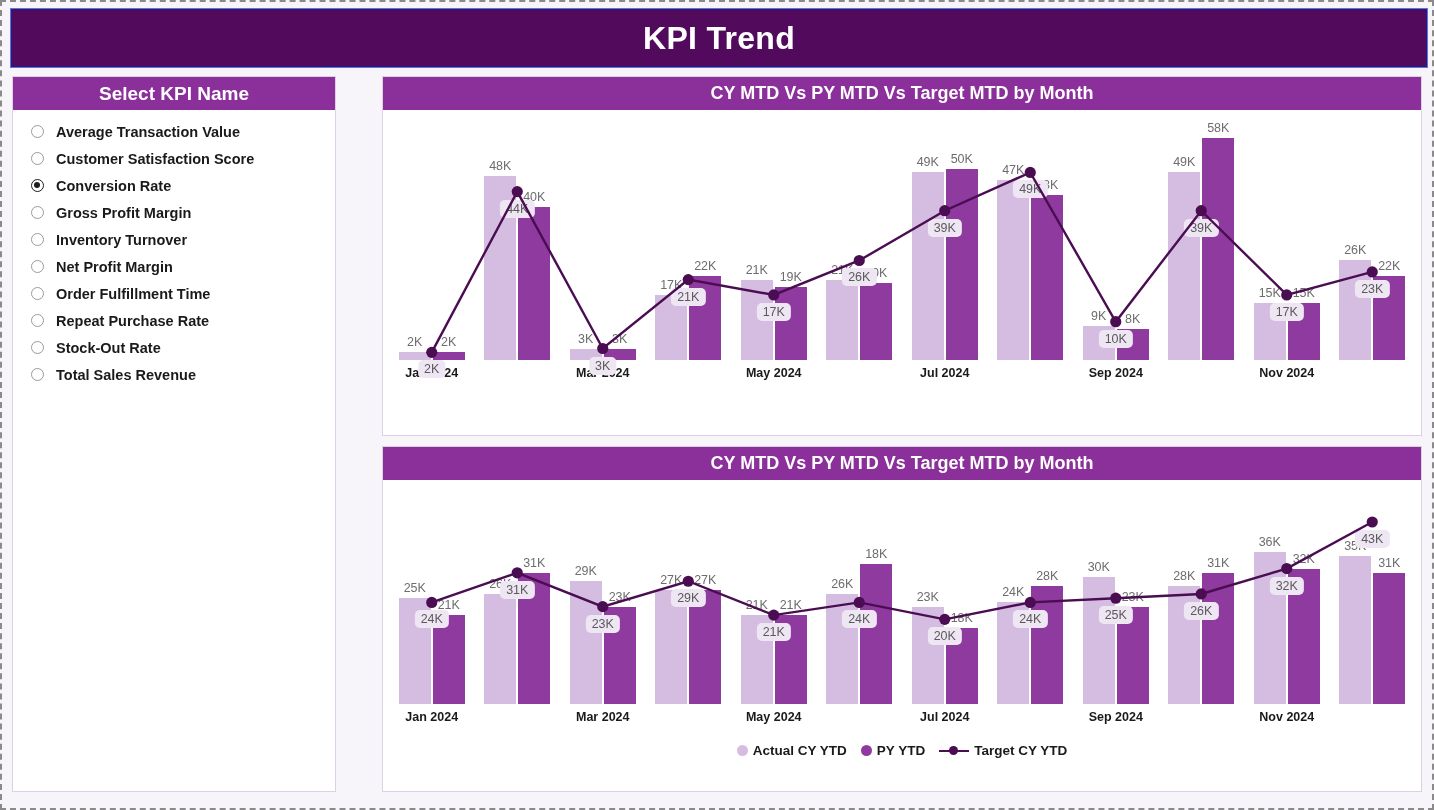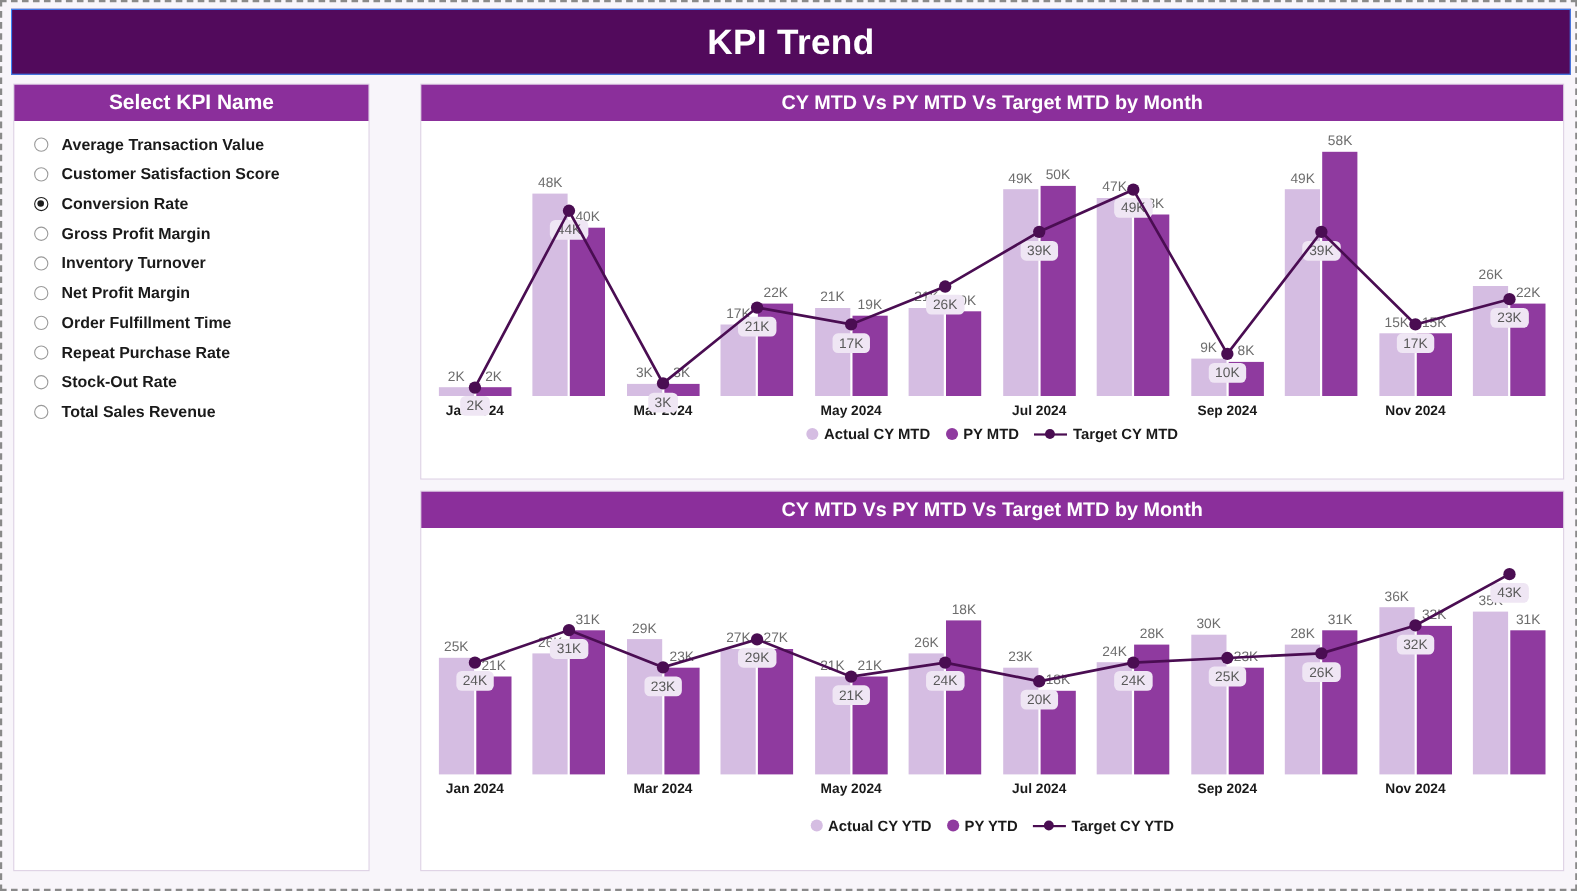--- a/index.html
+++ b/index.html
@@ -245,34 +245,20 @@
           <circle cx="305.25" cy="169.6206896551724" r="5.6" fill="#4a0d52"></circle>
           <circle cx="390.75" cy="184.9310344827586" r="5.6" fill="#4a0d52"></circle>
           <circle cx="476.25" cy="150.48275862068965" r="5.6" fill="#4a0d52"></circle>
           <circle cx="561.75" cy="100.72413793103448" r="5.6" fill="#4a0d52"></circle>
           <circle cx="647.25" cy="62.448275862068954" r="5.6" fill="#4a0d52"></circle>
           <circle cx="732.75" cy="211.72413793103448" r="5.6" fill="#4a0d52"></circle>
           <circle cx="818.25" cy="100.72413793103448" r="5.6" fill="#4a0d52"></circle>
           <circle cx="903.75" cy="184.9310344827586" r="5.6" fill="#4a0d52"></circle>
           <circle cx="989.25" cy="161.9655172413793" r="5.6" fill="#4a0d52"></circle>
         </svg>
-      <div class="legend" id="legend1">
-          <div class="leg-item">
-            <span class="leg-dot" style="background: rgb(213, 189, 226);"></span>
-            <span class="leg-text">Actual CY MTD</span>
-          </div>
-          <div class="leg-item">
-            <span class="leg-dot" style="background: rgb(143, 58, 159);"></span>
-            <span class="leg-text">PY MTD</span>
-          </div>
-          <div class="leg-item">
-            <span class="leg-line"></span>
-            <span class="leg-text">Target CY MTD</span>
-          </div>
-        </div>
     </div>
   </div>
 
   <div class="card" id="card2">
     <div class="card-head">
       <div class="card-head-title">CY MTD Vs PY MTD Vs Target MTD by Month</div>
     </div>
     <div class="plot" id="plot2">
       <div class="bars" id="bars2">
           <div class="bar actual" style="left: 15.75px; width: 32px; height: 105.814px; bottom: 58px;"></div>

